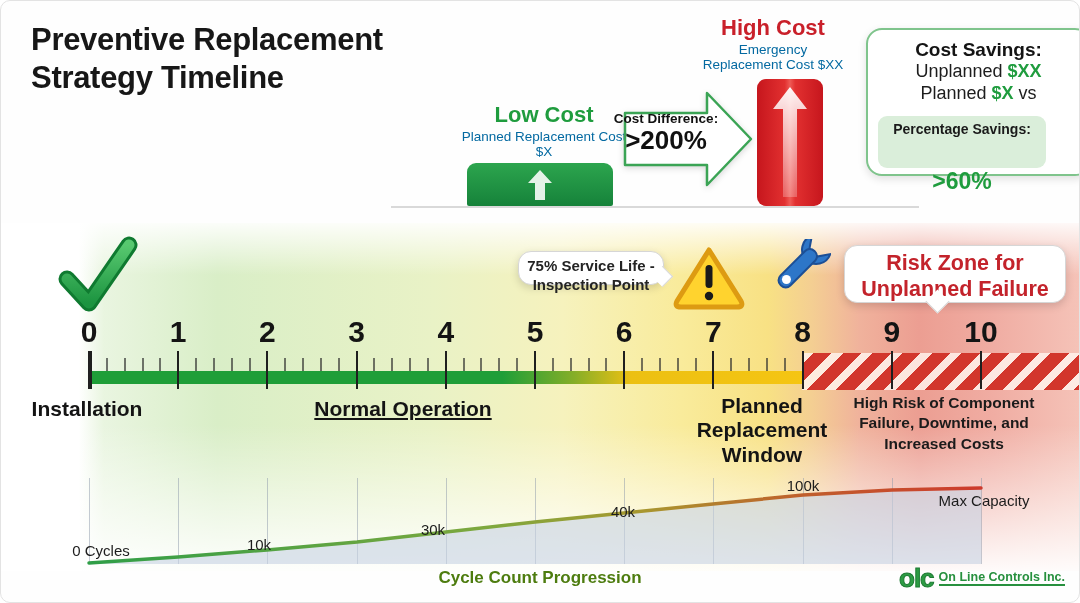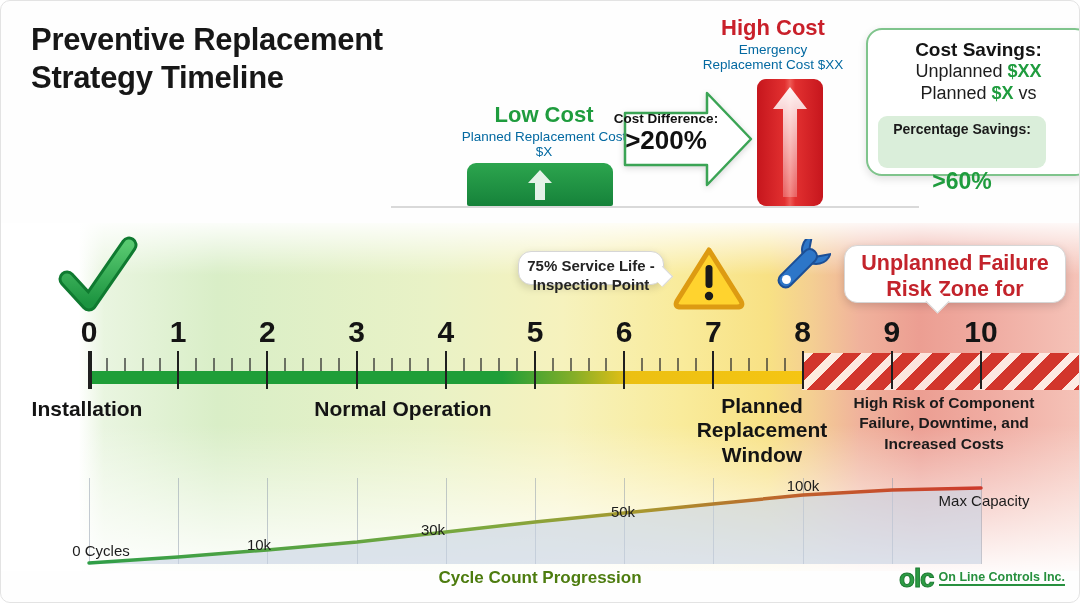--- a/index.html
+++ b/index.html
@@ -43,21 +43,21 @@
   
   .tl-num{transform:translateX(-50%);top:314px;font-size:30px;font-weight:800;color:#141414;}
   .tick-major{top:350px;height:38px;width:2px;background:#1f1f1f;}
   .tick-minor{top:357px;height:13px;width:2px;background:rgba(45,45,45,.65);}
   .tl-bar{left:88px;top:370px;width:713px;height:13px;
     background:linear-gradient(90deg,#1f9e38 0%,#1f9e38 58%,#85ae28 68%,#ecc013 76%,#f5c513 100%);}
   .hatch{left:801px;top:352px;width:279px;height:37px;
     background:repeating-linear-gradient(135deg,rgba(255,242,236,.85) 0px,rgba(255,242,236,.85) 8px,#d2362c 8px,#d2362c 21px);}
   .tl-label{font-weight:800;color:#141414;font-size:21px;text-align:center;line-height:1.16;}
   .lbl-install{left:16px;top:396px;width:140px;}
-  .lbl-normal{left:312px;top:396px;width:180px;}
+  .lbl-normal{left:312px;top:396px;width:180px;text-decoration:underline;}
   .lbl-window{left:676px;top:393px;width:170px;}
   .lbl-highrisk{left:838px;top:392px;width:210px;font-weight:700;font-size:15.5px;color:#1b1b1b;text-align:center;line-height:1.32;}
   
   .bubble{background:#fff;border:1px solid #d6d6d6;border-radius:13px;box-shadow:0 3px 8px rgba(0,0,0,.15);text-align:center;box-sizing:border-box;}
   .insp{left:517px;top:250px;width:146px;height:34px;font-size:15px;font-weight:700;color:#242424;line-height:1.25;padding-top:5px;}
   .insp .tail{position:absolute;right:-7px;top:17px;width:14px;height:14px;background:#fff;
     border-top:1px solid #d6d6d6;border-right:1px solid #d6d6d6;transform:rotate(45deg);}
   .riskc{left:843px;top:244px;width:222px;height:58px;font-size:21.5px;font-weight:800;color:#c3232b;line-height:1.2;padding-top:5px;}
   .riskc .tail{position:absolute;left:84px;bottom:-8px;width:16px;height:16px;background:#fff;
     border-right:1px solid #d6d6d6;border-bottom:1px solid #d6d6d6;transform:rotate(45deg);}
@@ -103,21 +103,21 @@
       </linearGradient>
     </defs>
     <path d="M48,94 L137,88 L226,81 L316,73 L405,63 L494,53 L583,44 L672,35 L762,26 L851,21 L940,19 L940,95 L48,95 Z" fill="#c6d2e2" opacity="0.6"></path>
     <path d="M48,94 L137,88 L226,81 L316,73 L405,63 L494,53 L583,44 L672,35 L762,26 L851,21 L940,19" fill="none" stroke="url(#curveGrad)" stroke-width="3.5" stroke-linejoin="round" stroke-linecap="round"></path>
   </svg>
 
   <div id="cycle-labels">
       <div class="abs cycle-label" style="left: 100px; top: 549px;">0 Cycles</div>
       <div class="abs cycle-label" style="left: 258px; top: 543px;">10k</div>
       <div class="abs cycle-label" style="left: 432px; top: 528px;">30k</div>
-      <div class="abs cycle-label" style="left: 622px; top: 510px;">50k</div>
+      <div class="abs cycle-label" style="left: 622px; top: 510px;">40k</div>
       <div class="abs cycle-label" style="left: 802px; top: 484px;">100k</div>
       <div class="abs cycle-label" style="left: 983px; top: 499px;">Max Capacity</div>
     </div>
   <div class="abs xlabel">Cycle Count Progression</div>
 
   <div class="abs hatch"></div>
   <div class="abs tl-bar"></div>
 
   <div id="tick-layer">
       <div class="abs tick-major" style="left: 87px; width: 4px;"></div>
@@ -211,22 +211,22 @@
 
   <svg class="abs" style="left:758px;top:238px;" width="72" height="70" viewBox="0 0 72 70">
     <g transform="translate(43,25) rotate(45)">
       <path d="M -13,-27 A 14.5,14.5 0 1 0 13,-27 L 5.5,-16 L -5.5,-16 Z" fill="#2d76c8" stroke="#1c4f96" stroke-width="2"></path>
       <rect x="-7" y="-18" width="14" height="48" rx="6.5" fill="#2d76c8" stroke="#1c4f96" stroke-width="2"></rect>
       <circle cx="0" cy="22" r="4.5" fill="#fff"></circle>
     </g>
   </svg>
 
   <div class="abs bubble riskc">
+    <div>Risk Zone for</div>
     <div>Unplanned Failure</div>
-    <div>Risk Zone for</div>
     <div class="tail"></div>
   </div>
 
   <div class="abs title">
     <div>Preventive Replacement</div>
     <div>Strategy Timeline</div>
   </div>
 
   <div class="abs sep-line"></div>
 

